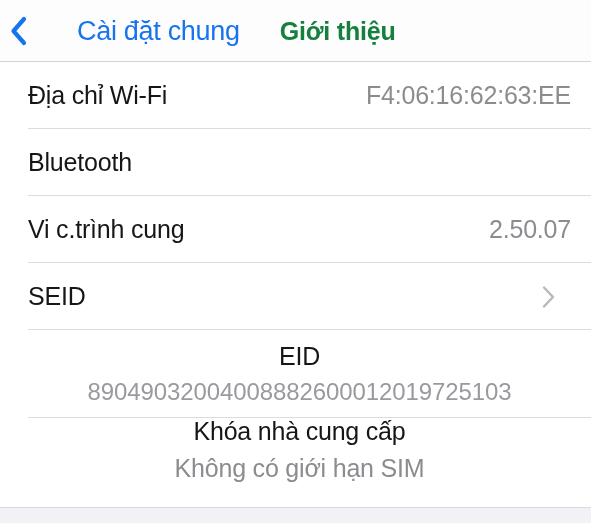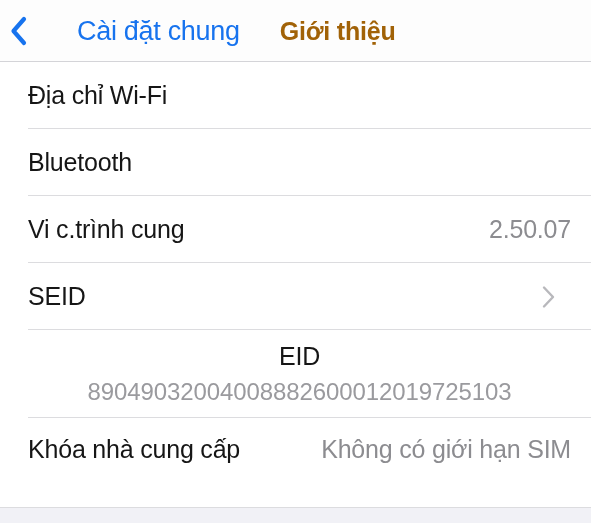--- a/index.html
+++ b/index.html
@@ -58,21 +58,21 @@
   }
   .back-label {
     color: #1773ee;
     font-size: 27px;
     letter-spacing: -0.3px;
     line-height: 1;
     white-space: nowrap;
   }
 
   .nav-title {
-    color: #a16207;
+    color: #15803d;
     font-size: 25px;
     font-weight: 700;
     letter-spacing: -0.2px;
     margin-left: 40px;
     white-space: nowrap;
   }
 
   
   .list {
     position: relative;
@@ -90,20 +90,21 @@
     background: #ffffff;
   }
   .row.row-tall {
     height: 88px;
     align-items: center;
     flex-direction: column;
     justify-content: center;
   }
   .row.row-last {
     height: 64px;
+    flex-direction: column;
   }
 
   .row-sep {
     position: absolute;
     left: 28px;
     right: 0;
     bottom: 0;
     height: 1px;
     background: #dcdcdf;
   }
@@ -174,20 +175,21 @@
 
     <div class="nav-title">Giới thiệu</div>
 
     <div class="navbar-hairline"></div>
   </div>
 
   <div class="list">
 
     <div class="row">
       <span class="row-label">Địa chỉ Wi-Fi</span>
+      <span class="row-value">F4:06:16:62:63:EE</span>
       <div class="row-sep"></div>
     </div>
 
     <div class="row">
       <span class="row-label">Bluetooth</span>
       <div class="row-sep"></div>
     </div>
 
     <div class="row">
       <span class="row-label">Vi c.trình cung</span>

